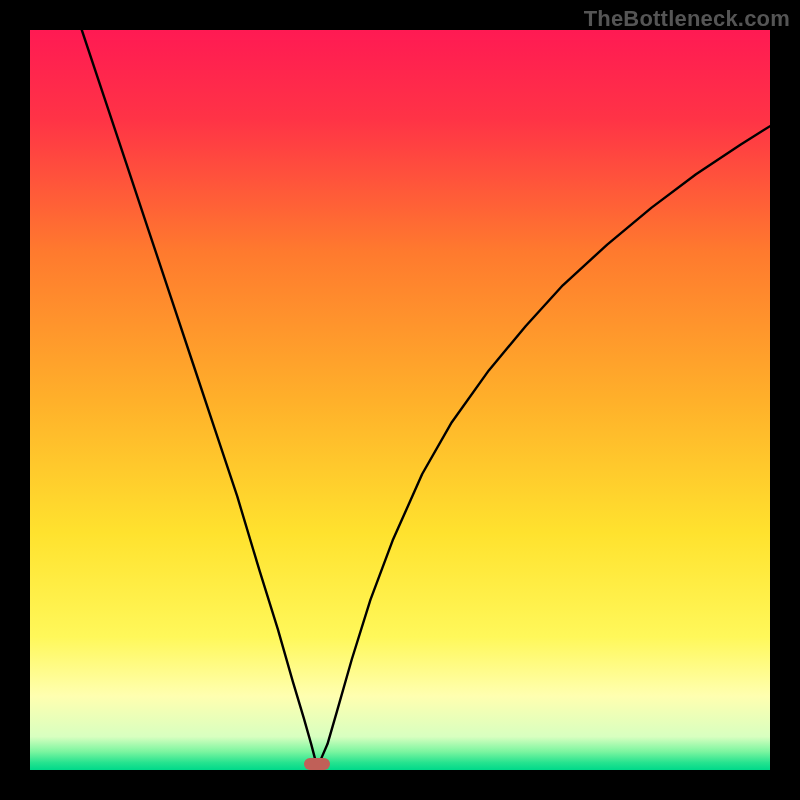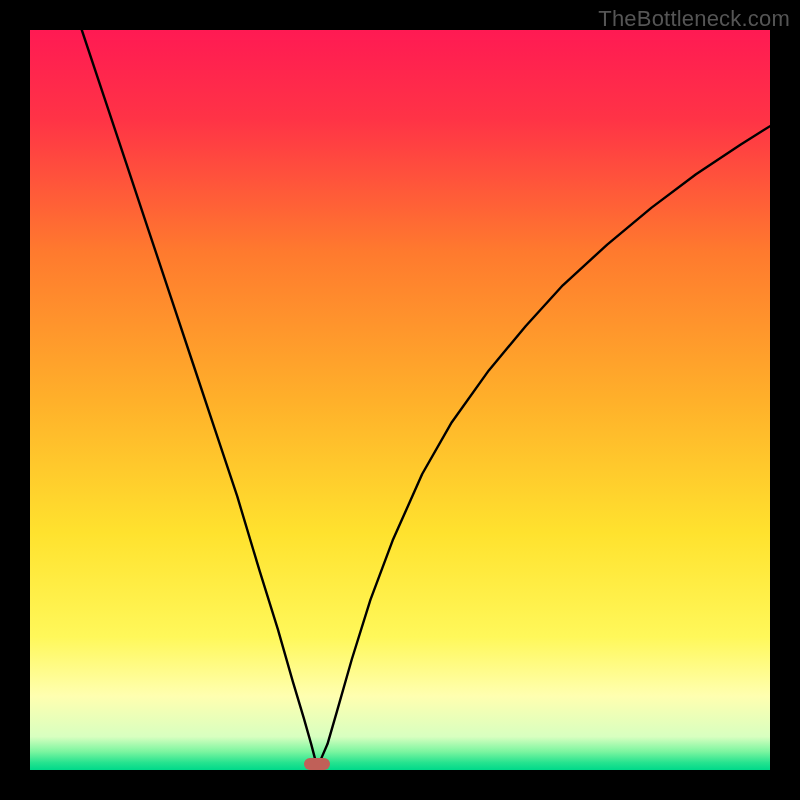--- a/index.html
+++ b/index.html
@@ -16,21 +16,21 @@
     width: 800px;
     height: 800px;
     background: #000;
   }
   .watermark {
     position: absolute;
     top: 6px;
     right: 10px;
     color: #555;
     font-size: 22px;
-    font-weight: 400;
+    font-weight: 700;
     z-index: 5;
     letter-spacing: 0.2px;
   }
   .plot {
     position: absolute;
     left: 30px;
     top: 30px;
     width: 740px;
     height: 740px;
     overflow: hidden;

